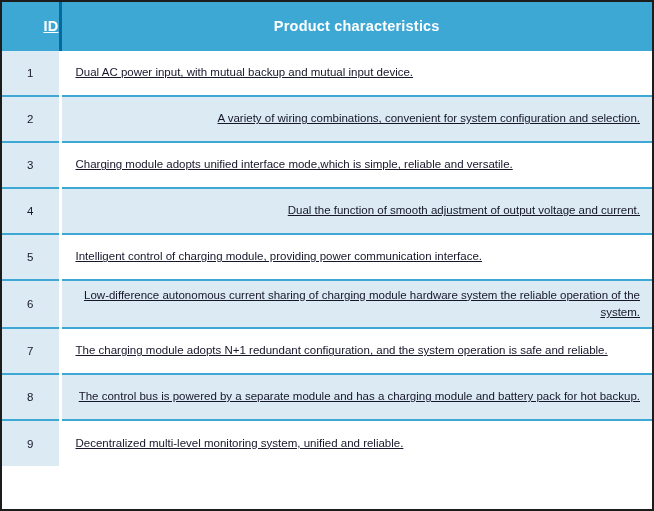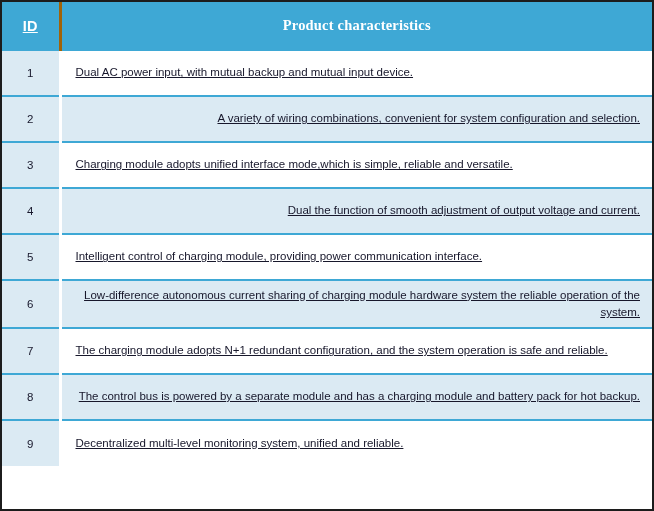--- a/index.html
+++ b/index.html
@@ -40,29 +40,28 @@
     background: #3ea8d5;
     color: #ffffff;
     font-size: 14.5px;
     font-weight: bold;
     padding: 0;
     height: 47px;
     vertical-align: middle;
     border: 0;
   }
   th.th-id {
-    text-align: center;
-    border-right: 3px solid #a16207;
+    text-align: right;
+    border-right: 3px solid #0369a1;
     letter-spacing: 0.3px;
     text-decoration: underline;
   }
   th.th-desc {
     text-align: center;
     letter-spacing: 0.2px;
-    font-family: Liberation Serif, serif;
   }
 
   
   tbody td {
     border-top: 2px solid #3ea8d5;
     padding: 0;
     vertical-align: middle;
     font-size: 11.5px;
     color: #17172b;
   }

